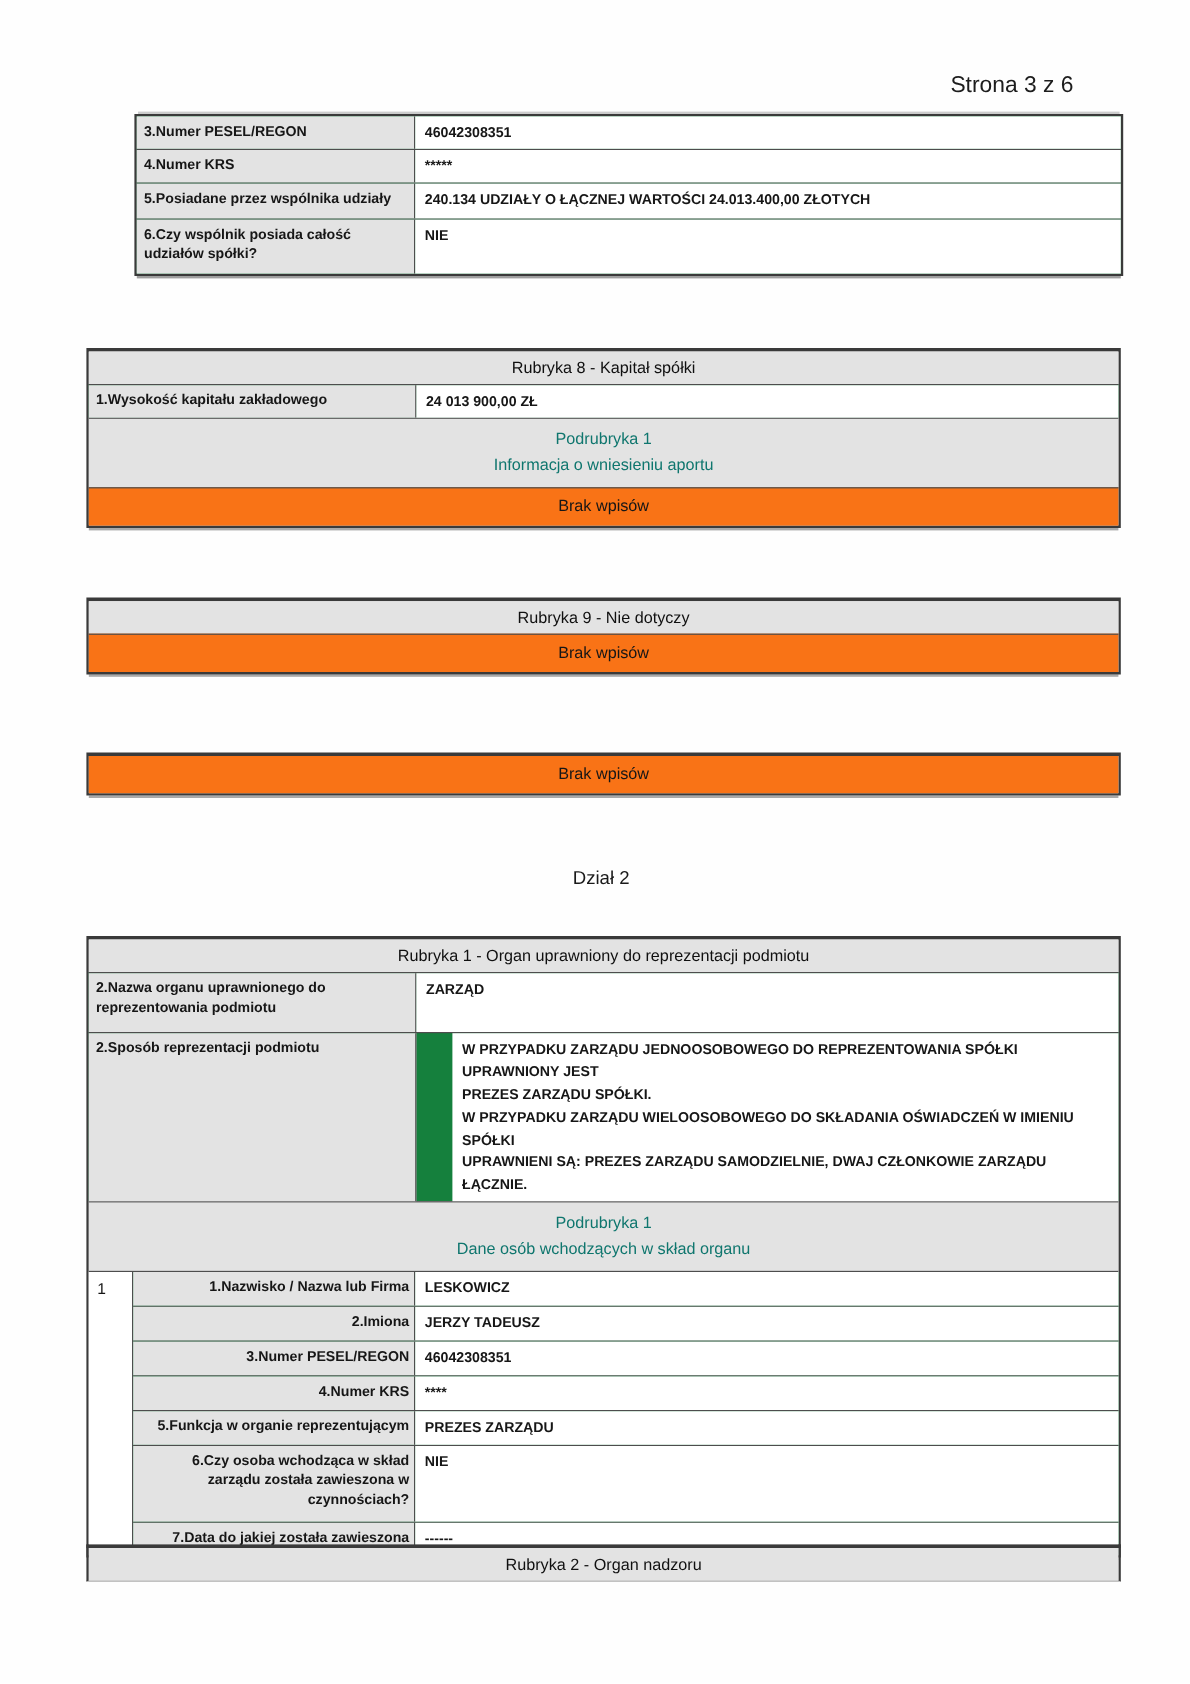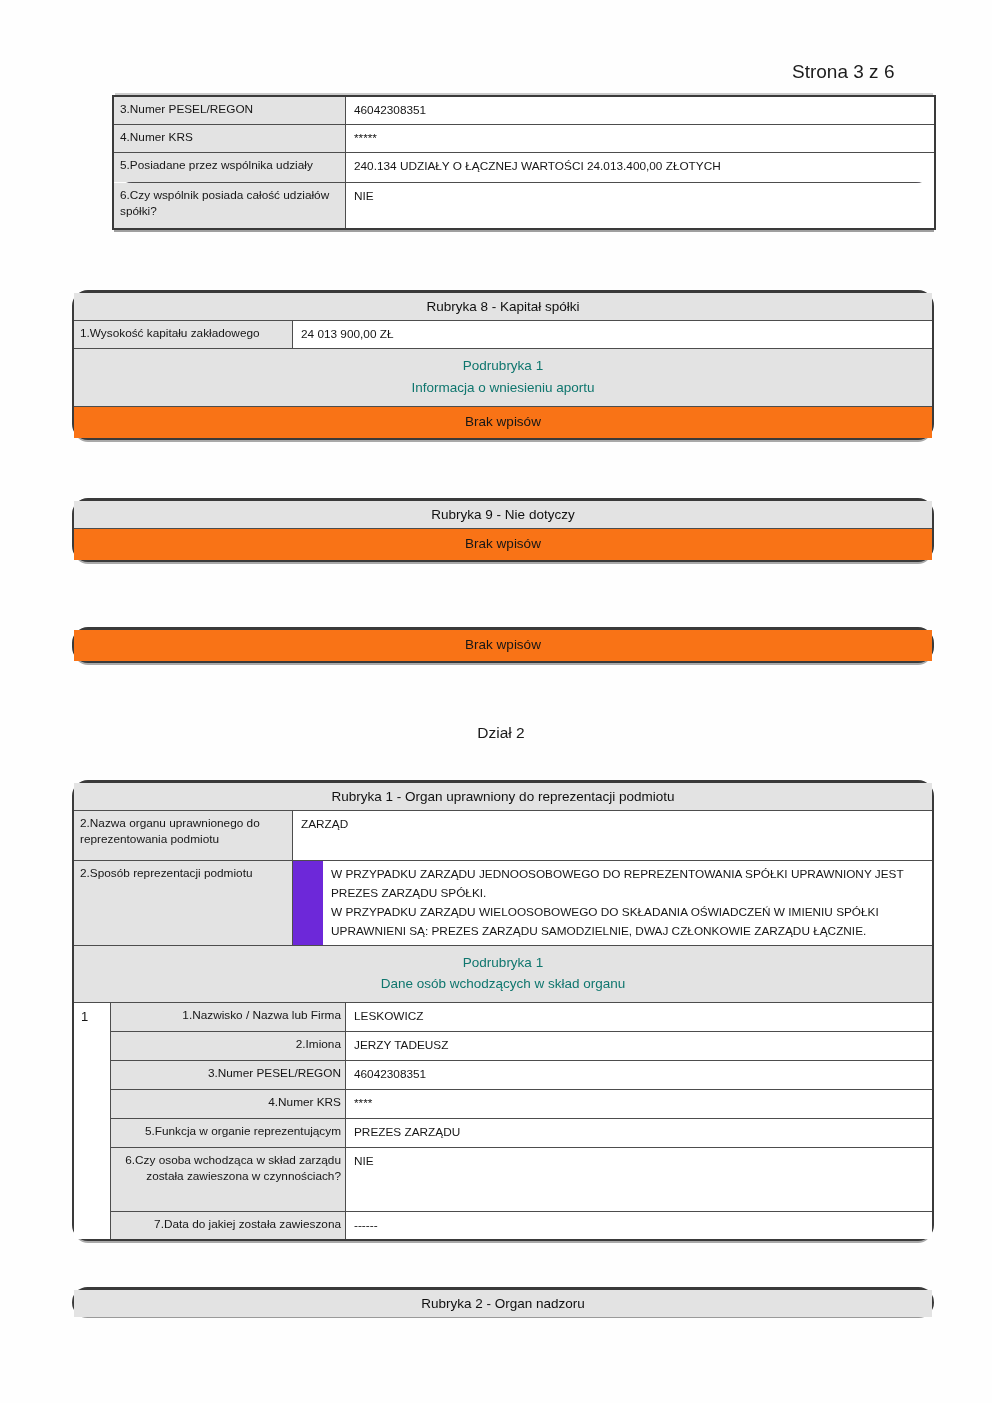--- a/index.html
+++ b/index.html
@@ -21,41 +21,41 @@
   .hdr{
     background:#e3e3e3;text-align:center;font-size:13.5px;
     padding:6px 4px 6px;color:#101010;
   }
   .pod{
     background:#e3e3e3;text-align:center;font-size:13.5px;
     padding:6px 4px 7px;line-height:1.62;white-space:pre-line;color:#0f766e;
   }
   .empty{text-align:center;font-size:13.5px;padding:7px 4px 9px;background:#f97316;}
 
-  .r{display:flex;background:#6d28d9;}
+  .r{display:flex;background:#15803d;font-weight:bold;}
   .lab{
     background:#e3e3e3;font-size:11.8px;line-height:1.35;
     padding:5px 4px 4px 6px;border-right:1px solid #4d4d4d;
     box-sizing:border-box;flex:0 0 auto;
   }
   .val{
     font-size:11.8px;line-height:1.6;padding:4px 6px 4px 8px;
     white-space:pre-line;flex:1 1 auto;box-sizing:border-box;background:#fff;
   }
 
   
   #sec-wspolnik{left:112px;top:95px;width:820px;}
   #sec-wspolnik .lab{width:232px;}
   #sec-wspolnik .r-h26{min-height:26px;}
   #sec-wspolnik .r-h29{min-height:29px;}
-  #sec-wspolnik .r-h45{min-height:45px;border-radius:18px;}
+  #sec-wspolnik .r-h45{min-height:45px;}
 
   
-  .sec{left:72px;width:858px;border-radius:16px;}
-  .sec .lab{width:219px;}
+  .sec{left:72px;width:858px;}
+  .sec .lab{width:273px;}
   #sec-rub8{top:290px;}
   #sec-rub8 .r-data{min-height:25px;}
   #sec-rub9{top:498px;}
   #sec-rub10{top:627px;}
   #sec-rub1{top:780px;}
   #sec-rub1 .r-h49{min-height:49px;}
   #sec-rub1 .r-h82{min-height:82px;gap:30px;}
   #sec-rub2{top:1287px;border-bottom:1px solid #9a9a9a;box-shadow:none;}
 
   

